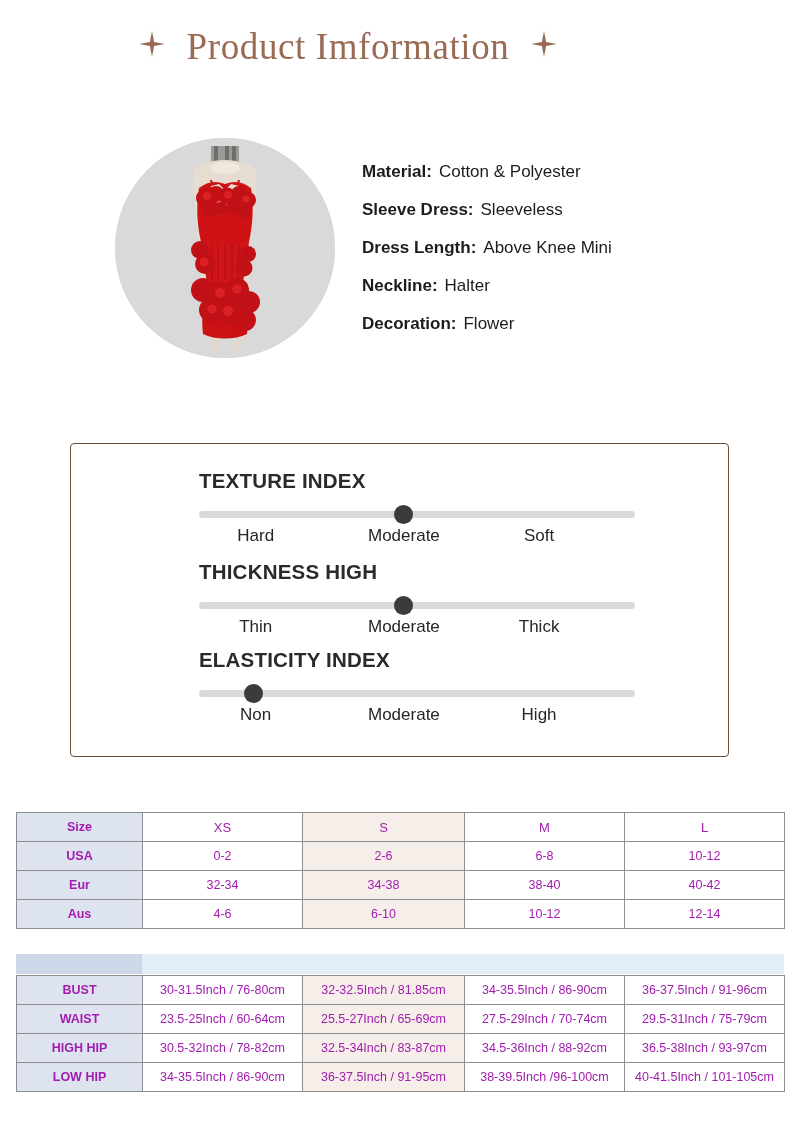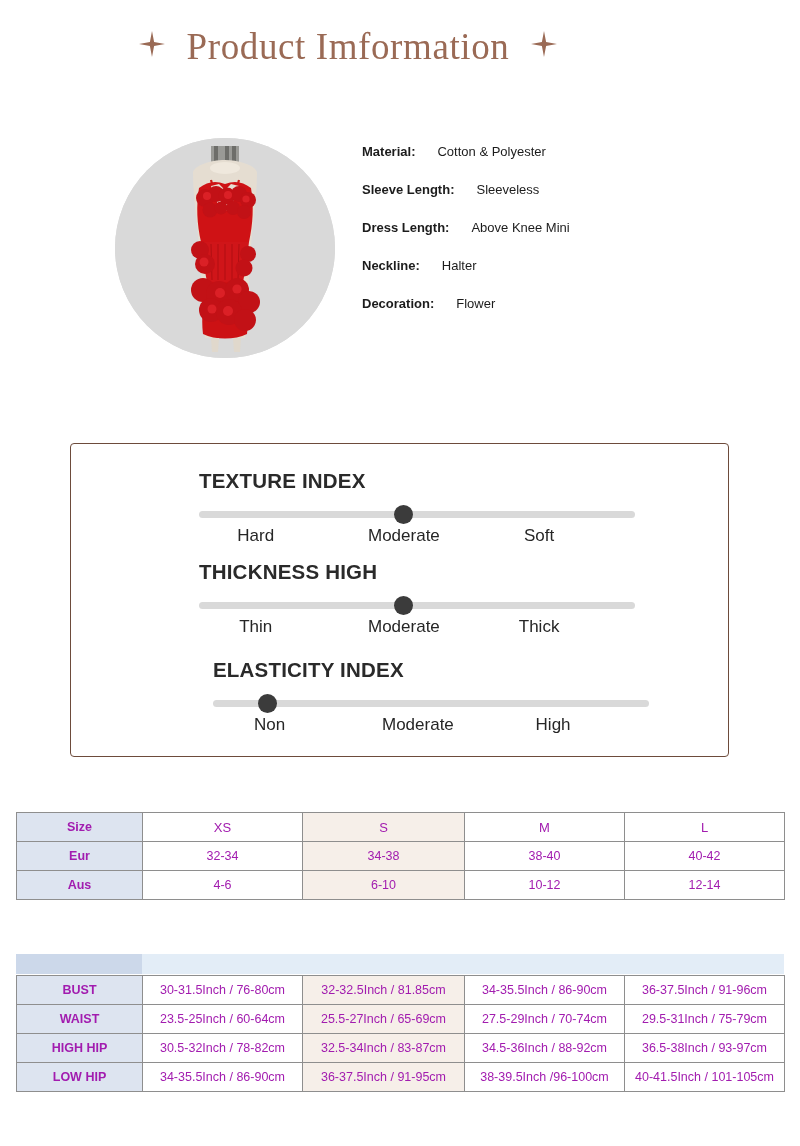--- a/index.html
+++ b/index.html
@@ -61,44 +61,44 @@
   .photo-svg { display: block; width: 220px; height: 220px; }
 
   .spec-list {
     position: absolute;
     left: 362px;
     top: 14px;
     width: 400px;
   }
   .spec-row {
     display: flex;
-    align-items: flex-start;
+    align-items: flex-end;
     height: 38px;
-    font-size: 13px;
+    font-size: 17px;
     color: #1c1c1c;
     white-space: nowrap;
   }
   .spec-label { font-weight: bold; }
-  .spec-value { font-weight: normal; margin-left: 22px; }
+  .spec-value { font-weight: normal; margin-left: 7px; }
 
   
   .index-box {
     position: absolute;
     left: 70px;
     top: 443px;
     width: 659px;
     height: 314px;
     border: 1.6px solid #6d4b3b;
     border-radius: 4px;
     background: #ffffff;
   }
   .index-group { position: absolute; left: 128px; width: 440px; }
   .index-group.g1 { top: 25px; }
   .index-group.g2 { top: 116px; }
-  .index-group.g3 { top: 214px; margin-left: 14px; }
+  .index-group.g3 { top: 204px; }
 
   .index-title {
     font-size: 20.5px;
     font-weight: bold;
     color: #2a2a2a;
     letter-spacing: 0.2px;
     margin-bottom: 12px;
   }
   .slider {
     position: relative;
@@ -285,21 +285,21 @@
         <path d="M118 200 L126 200 L125 214 L119 214 Z" fill="#e0d8cc"></path>
       </svg>
     </div>
 
     <div class="spec-list">
       <div class="spec-row">
         <span class="spec-label">Material:</span>
         <span class="spec-value">Cotton &amp; Polyester</span>
       </div>
       <div class="spec-row">
-        <span class="spec-label">Sleeve Length:</span>
+        <span class="spec-label">Sleeve Dress:</span>
         <span class="spec-value">Sleeveless</span>
       </div>
       <div class="spec-row">
         <span class="spec-label">Dress Length:</span>
         <span class="spec-value">Above Knee Mini</span>
       </div>
       <div class="spec-row">
         <span class="spec-label">Neckline:</span>
         <span class="spec-value">Halter</span>
       </div>
@@ -362,20 +362,27 @@
       </colgroup>
     <tbody>
       <tr>
         <td class="rowhead">Size</td>
         <td class="colhead">XS</td>
         <td class="colhead tint">S</td>
         <td class="colhead">M</td>
         <td class="colhead">L</td>
       </tr>
       <tr>
+        <td class="rowhead">USA</td>
+        <td>0-2</td>
+        <td class="tint">2-6</td>
+        <td>6-8</td>
+        <td>10-12</td>
+      </tr>
+      <tr>
         <td class="rowhead">Eur</td>
         <td>32-34</td>
         <td class="tint">34-38</td>
         <td>38-40</td>
         <td>40-42</td>
       </tr>
       <tr>
         <td class="rowhead">Aus</td>
         <td>4-6</td>
         <td class="tint">6-10</td>

